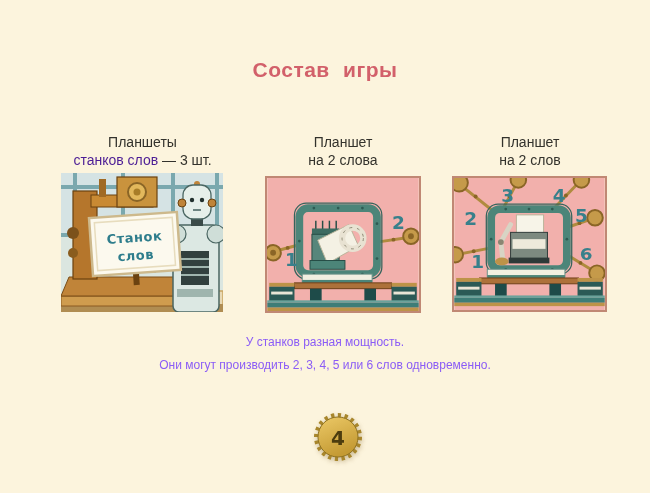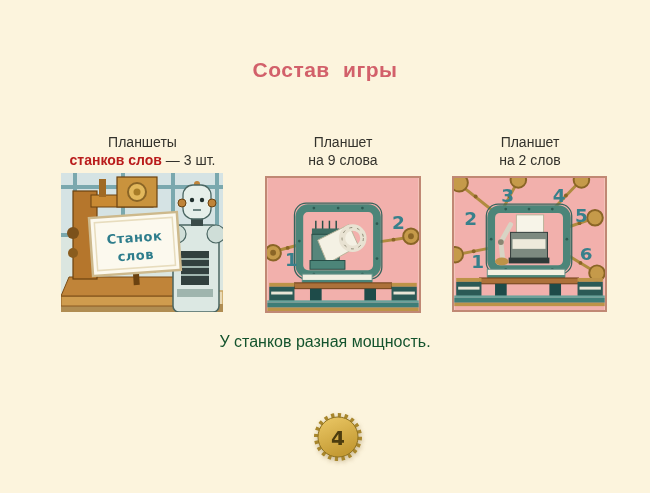--- a/index.html
+++ b/index.html
@@ -14,56 +14,56 @@
   .page-title{
     position:absolute;top:58px;left:0;width:650px;
     text-align:center;margin:0;
     font-size:21px;font-weight:bold;letter-spacing:.5px;word-spacing:7px;
     color:#d2606a;
   }
   .caption{
     position:absolute;top:133px;height:38px;
     text-align:center;font-size:14px;line-height:18px;color:#33322c;
   }
-  .caption .hl{color:#b91c1c;font-weight:bold;}
+  .caption .hl{color:#4c1d95;font-weight:normal;}
   .cap-1{left:35px;width:215px;}
   .cap-2{left:263px;width:160px;}
   .cap-3{left:450px;width:160px;}
   .figure{position:absolute;box-sizing:border-box;}
   .fig-1{left:61px;top:173px;width:162px;height:139px;}
   .fig-2{left:265px;top:176px;width:156px;height:137px;border:2px solid #c08874;}
   .fig-3{left:452px;top:176px;width:155px;height:136px;border:2px solid #c08874;}
   .figure svg{display:block;width:100%;height:100%;}
   svg text{font-family:"DejaVu Sans","Liberation Sans",sans-serif;}
   .board-num{font-weight:bold;fill:#38808b;font-size:19px;}
   .sign-text{font-weight:bold;fill:#2e7d8c;font-size:13px;letter-spacing:.5px;}
   .footer{
     position:absolute;top:331px;left:0;width:650px;
-    text-align:center;font-size:16px;line-height:22.5px;color:#14532d;
+    text-align:center;font-size:12px;line-height:22.5px;color:#8b5cf6;
   }
   .footer p{margin:0;}
   .page-badge{
     position:absolute;left:311px;top:410px;width:54px;height:54px;
     filter:drop-shadow(1.5px 2.5px 2px rgba(120,90,30,.35));
   }
 </style>
 </head>
 <body>
 
 <div class="page">
 
   <h1 class="page-title">Состав игры</h1>
 
   <div class="caption cap-1">
     <span>Планшеты</span><br>
     <span class="hl">станков слов</span><span> — 3 шт.</span>
   </div>
   <div class="caption cap-2">
     <span>Планшет</span><br>
-    <span>на 9 слова</span>
+    <span>на 2 слова</span>
   </div>
   <div class="caption cap-3">
     <span>Планшет</span><br>
     <span>на 2 слов</span>
   </div>
 
   <div class="figure fig-1">
     <svg viewBox="0 0 162 139">
       <rect x="0" y="0" width="162" height="139" fill="#d5e3e4"></rect>
       <g stroke="#7aa8ae" stroke-width="4">
@@ -249,20 +249,21 @@
       <text class="board-num" x="17" y="48" text-anchor="middle">2</text>
       <text class="board-num" x="55" y="25" text-anchor="middle">3</text>
       <text class="board-num" x="108" y="25" text-anchor="middle">4</text>
       <text class="board-num" x="131" y="45" text-anchor="middle">5</text>
       <text class="board-num" x="136" y="85" text-anchor="middle">6</text>
     </svg>
   </div>
 
   <div class="footer">
     <p>У станков разная мощность.</p>
+    <p>Они могут производить 2, 3, 4, 5 или 6 слов одновременно.</p>
   </div>
 
   <div class="page-badge">
     <svg viewBox="0 0 54 54">
       <defs>
         <linearGradient id="gold" x1="0" y1="0" x2="0.4" y2="1">
           <stop offset="0" stop-color="#ecc967"></stop>
           <stop offset="1" stop-color="#c49a33"></stop>
         </linearGradient>
       </defs>

